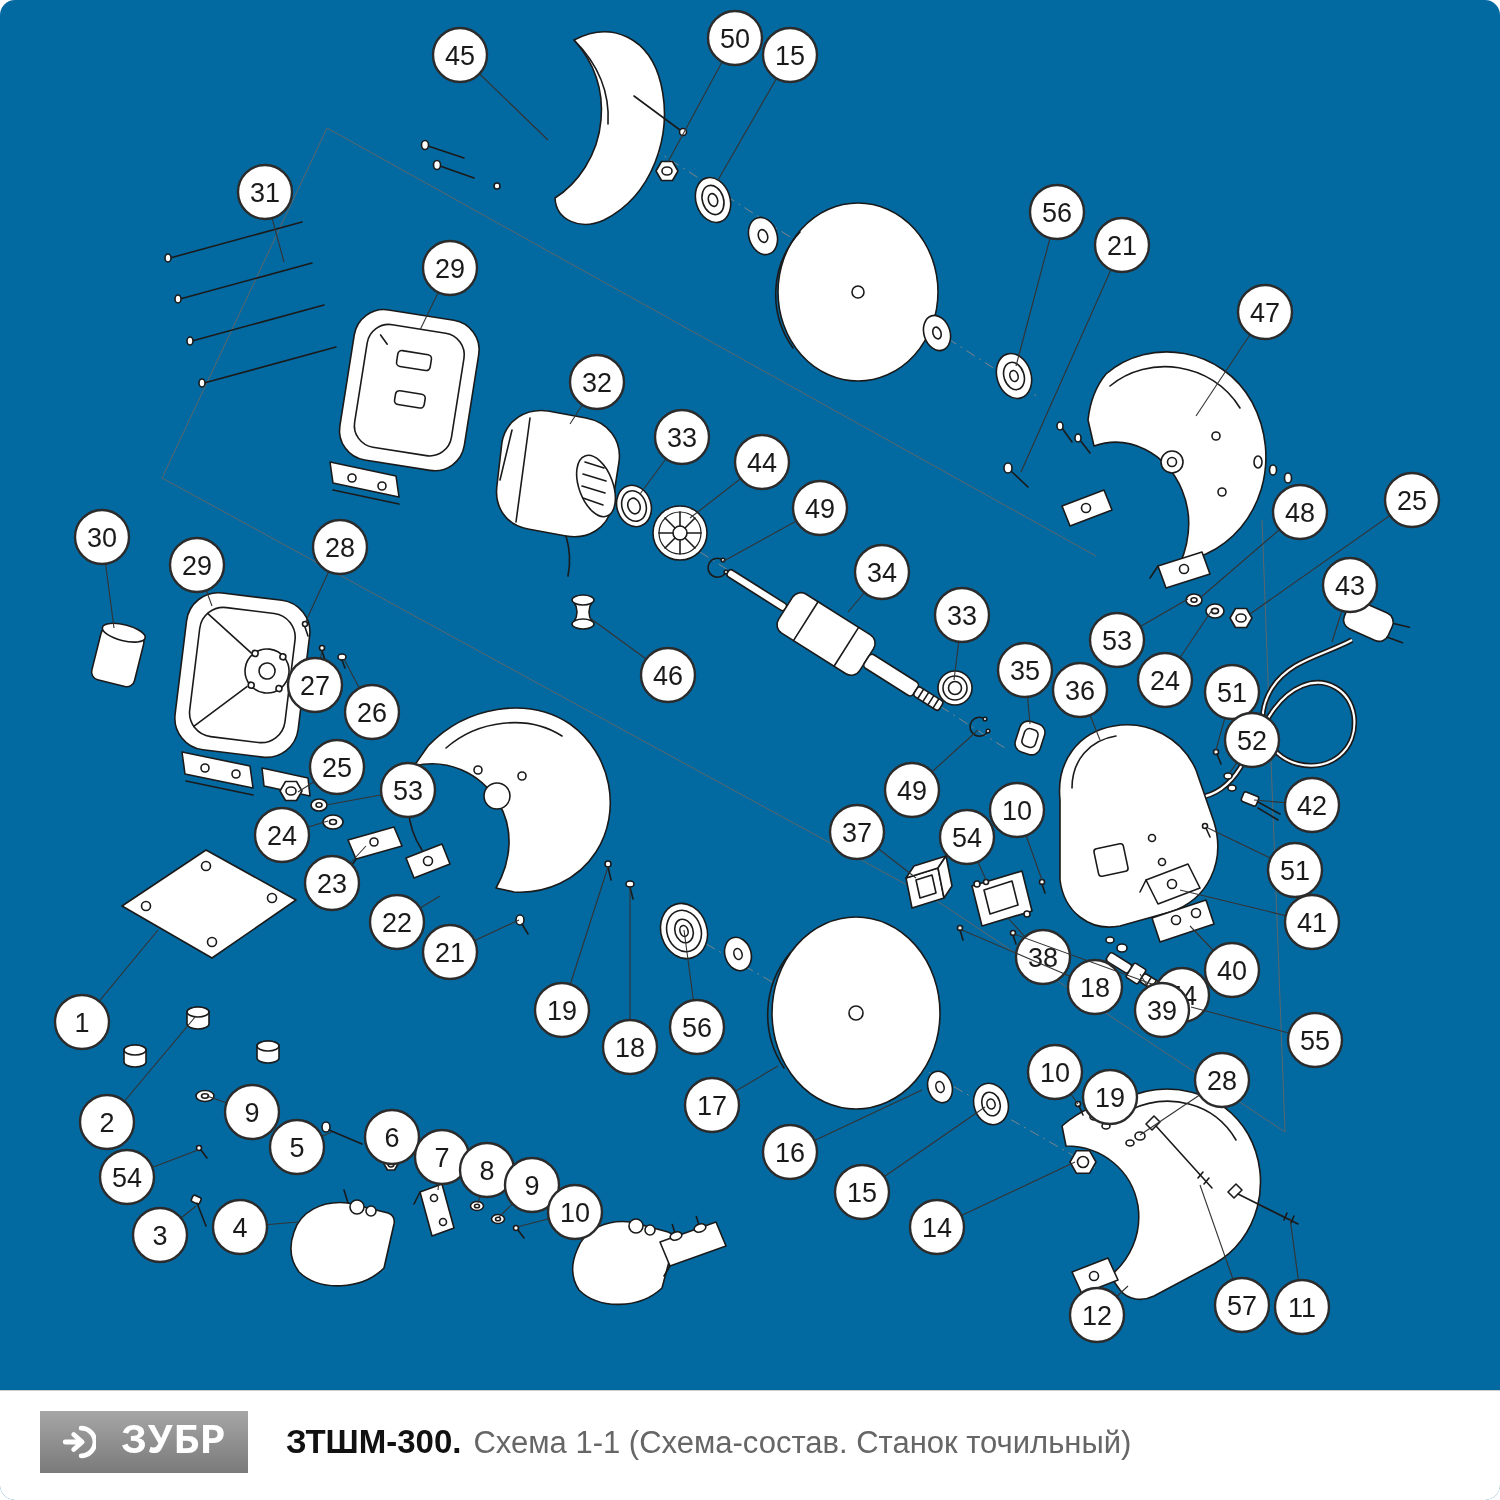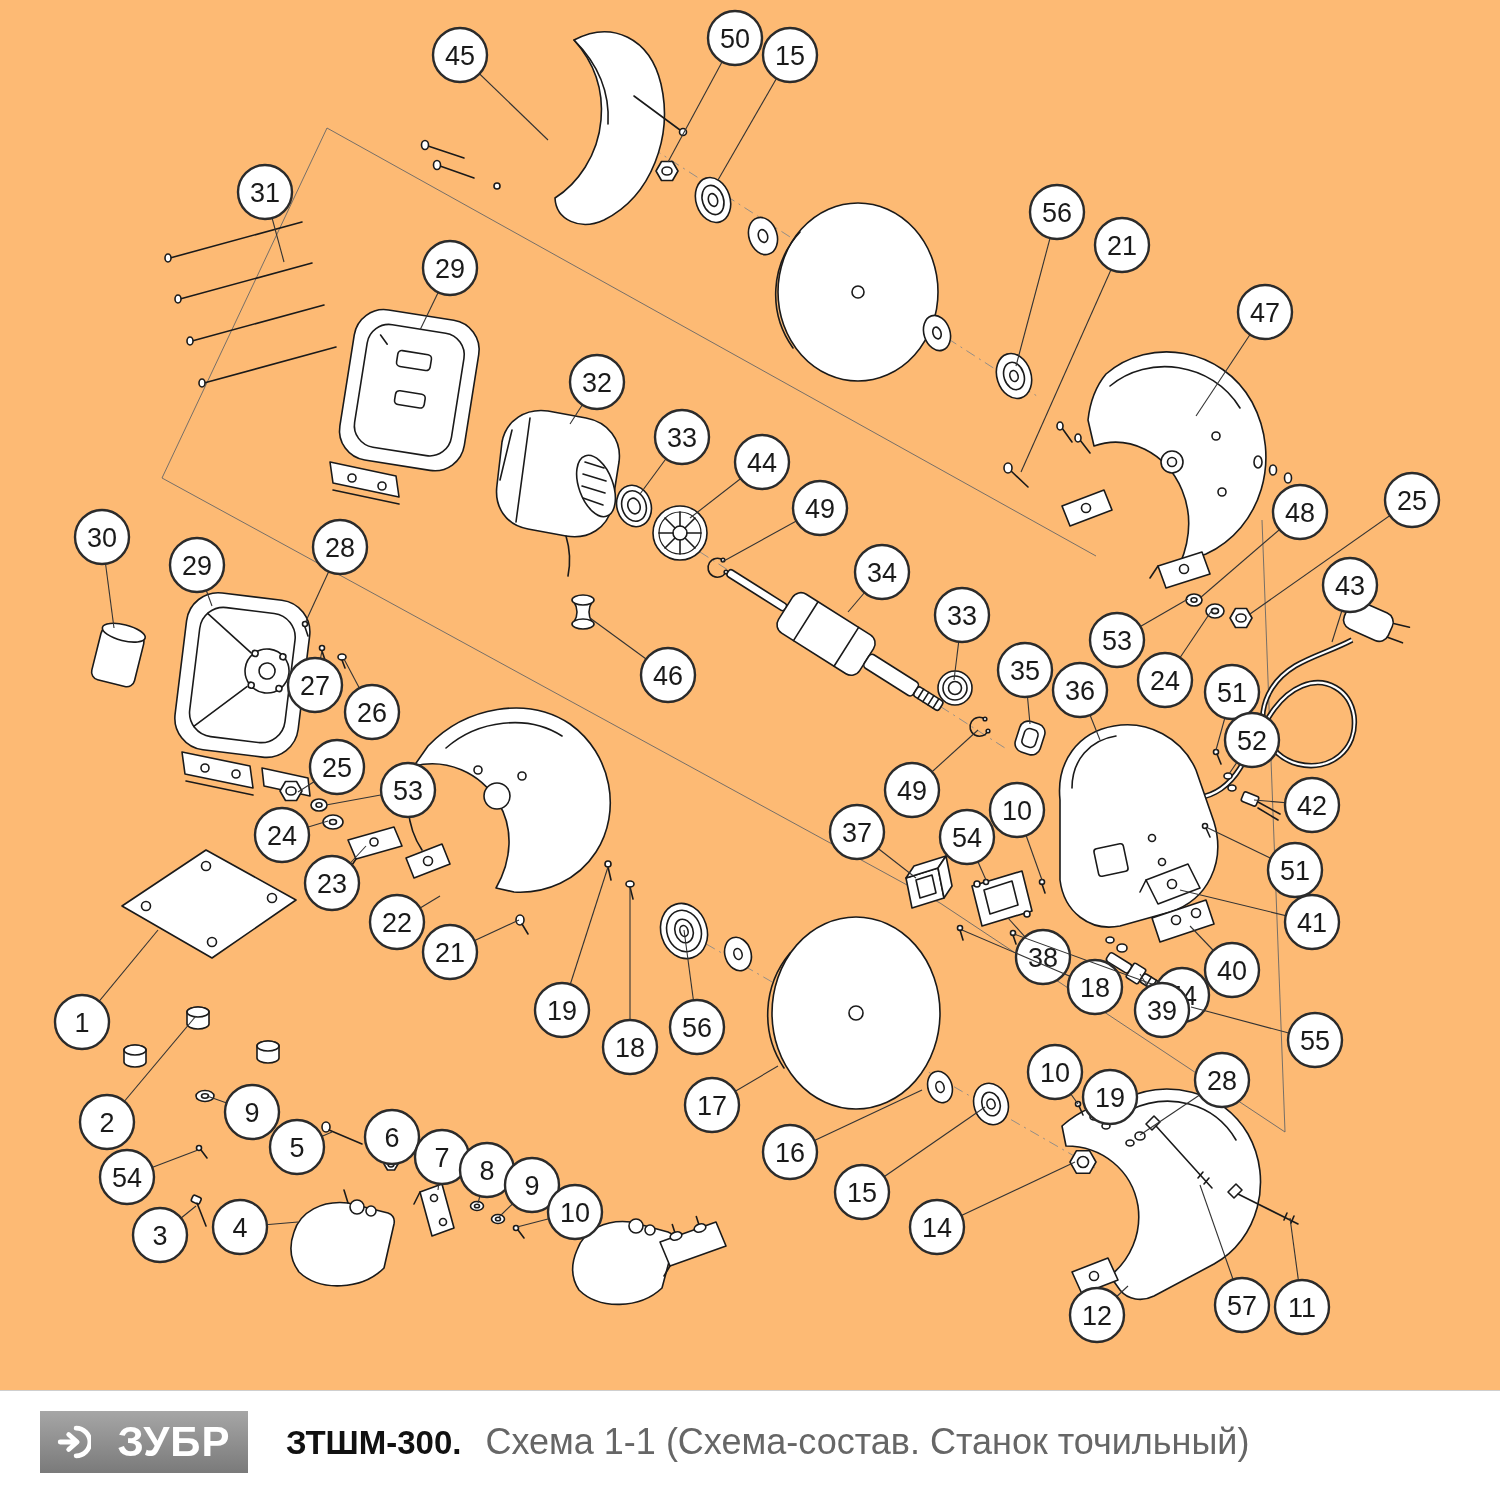--- a/index.html
+++ b/index.html
@@ -1,36 +1,36 @@
 <!DOCTYPE html>
 <html><head>
 <meta charset="utf-8">
 <style>
   html,body{margin:0;padding:0;background:#fff;}
-  .page{position:relative;width:1500px;height:1500px;background:#fdba74;overflow:hidden;
-        font-family:"Liberation Sans",sans-serif;}
+  .page{position:relative;width:1500px;height:1500px;background:#0369a1;overflow:hidden;
+        font-family:"Liberation Sans",sans-serif;border-radius:15px;}
   svg.diagram{position:absolute;top:0;left:0;display:block;}
   
   .pt{stroke:#1a1a1a;stroke-width:1.6;fill:#fff;stroke-linejoin:round;stroke-linecap:round;}
   .ln{stroke:#1a1a1a;stroke-width:1.6;fill:none;stroke-linecap:round;}
   .thin{stroke:#666;stroke-width:0.9;fill:none;}
   .leader{stroke:#333;stroke-width:1.1;}
   .balloon{fill:#fff;stroke:#2b2b2b;stroke-width:2.4;}
   .balloon-text{font:27px "Liberation Sans",sans-serif;fill:#1a1a1a;text-anchor:middle;}
   
   .footer{position:absolute;left:0;top:1390px;width:1500px;height:110px;background:#fff;}
   .footer-rule{border-top:1px solid #cfcfcf;width:100%;}
   .footer-row{display:flex;align-items:center;gap:38px;padding:20px 0 0 40px;}
   .logo{background:linear-gradient(180deg,#a6a6a6 0%,#7a7a7a 100%);width:208px;height:62px;
-        display:flex;align-items:center;justify-content:center;gap:26px;}
+        display:flex;align-items:center;justify-content:center;gap:26px;font-family:Liberation Mono, monospace;}
   .logo-icon{width:34px;height:34px;}
   .logo-text{color:#fff;font-size:42px;font-weight:bold;letter-spacing:1px;line-height:1;}
   .title-wrap{white-space:nowrap;}
   .model{font-size:33px;font-weight:bold;color:#111;}
-  .subtitle{font-size:36px;color:#666;margin-left:24px;}
+  .subtitle{font-size:31px;color:#666;margin-left:12px;}
 </style>
 </head>
 <body>
 
 <div class="page">
 
 <svg class="diagram" width="1500" height="1390" viewBox="0 0 1500 1390">
 
   <g class="thin">
     <line x1="327" y1="128" x2="1096" y2="556"></line>

